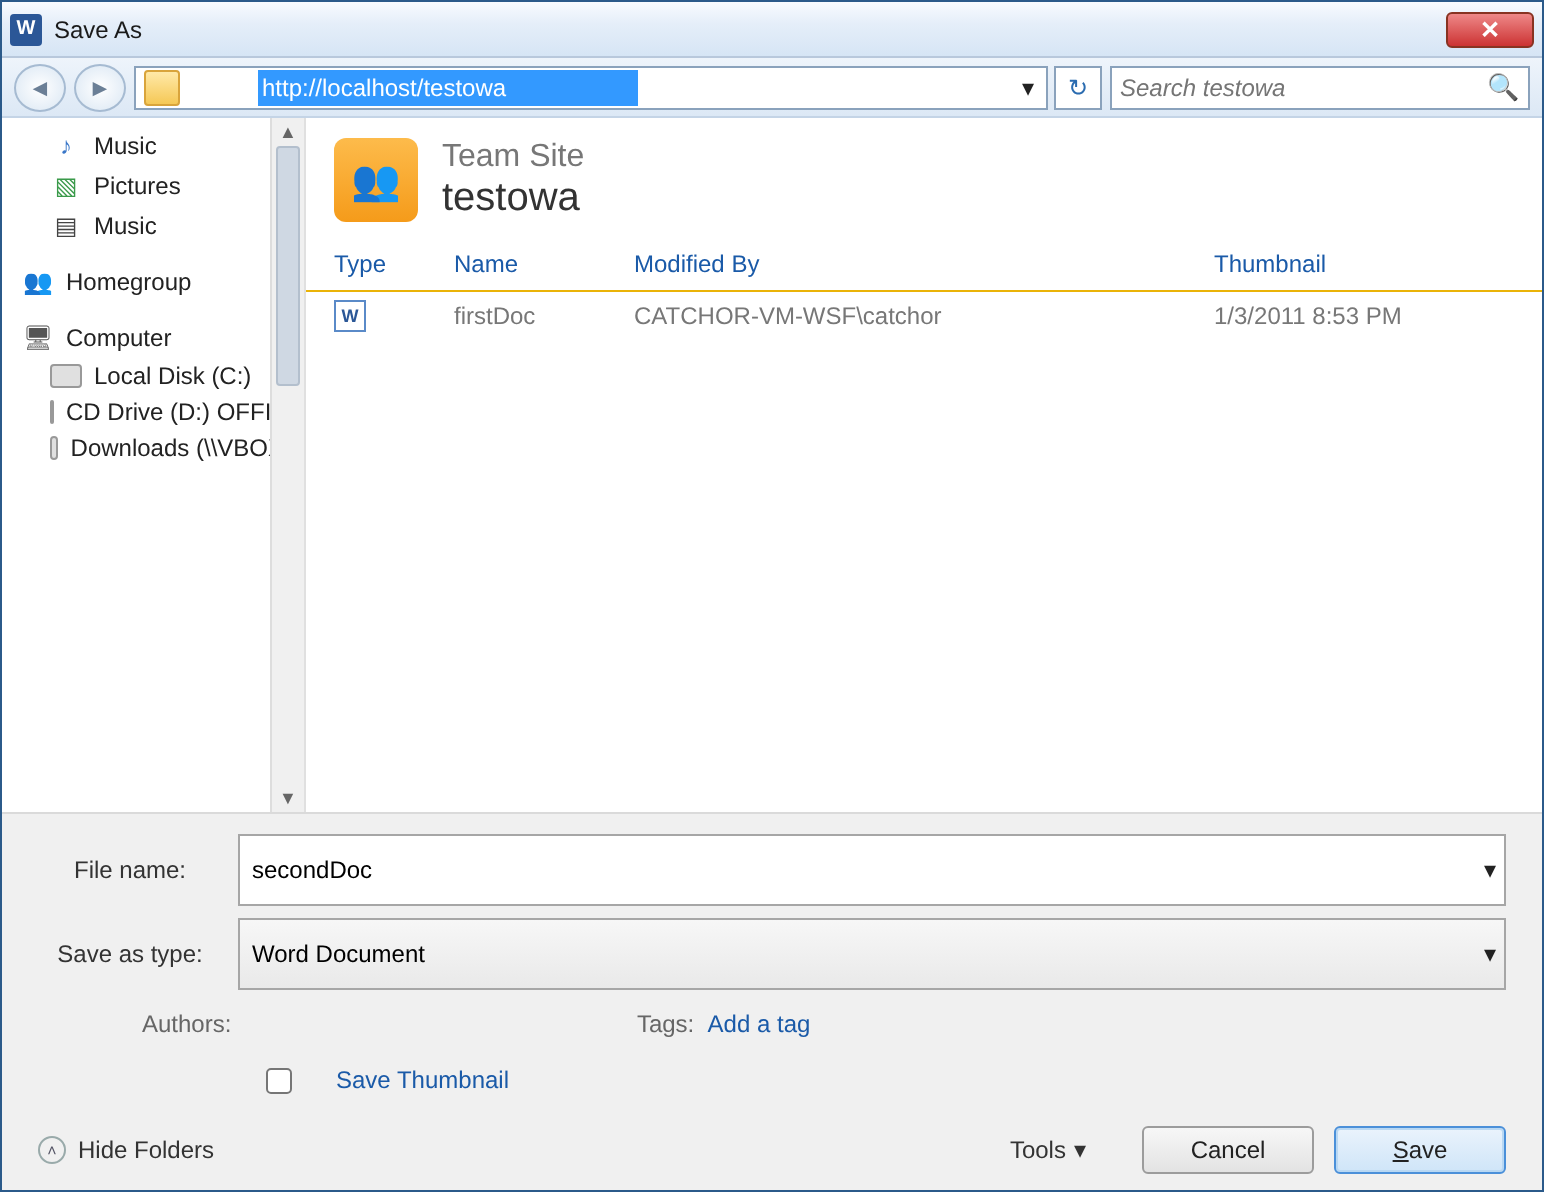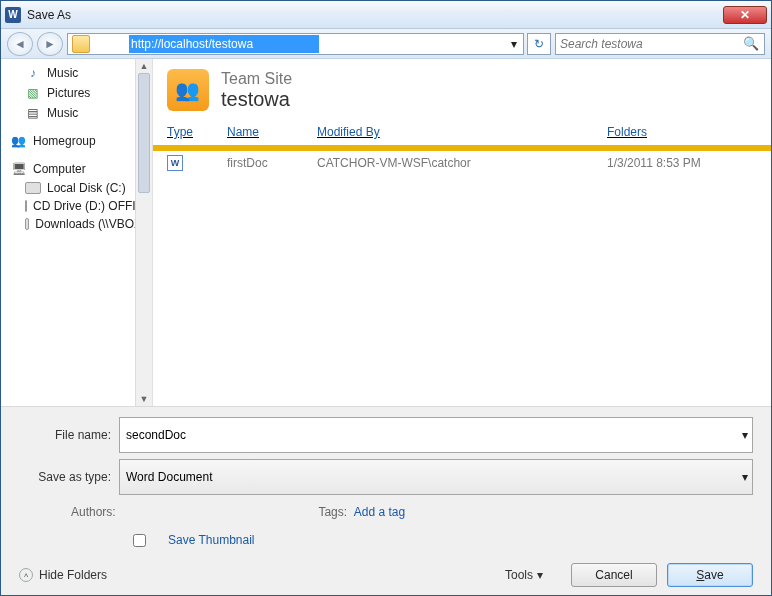--- a/index.html
+++ b/index.html
@@ -29,30 +29,30 @@
   .tree-item.top { padding-left: 10px; margin-top: 8px; }
   .tree-icon { width: 16px; height: 16px; display: flex; align-items: center; justify-content: center; font-size: 12px; }
   .ico-music { color: #3a77c8; } .ico-pic { color: #3a9a4a; } .ico-vid { color: #444; }
   .ico-homegroup { color: #4aa0d8; } .ico-computer { color: #555; }
   .ico-drive { width:16px; height:12px; background:#e0e0e0; border:1px solid #999; border-radius:2px; }
   .content { flex: 1; display: flex; flex-direction: column; background: #fff; }
   .library-header { display: flex; align-items: center; padding: 10px 14px 8px 14px; gap: 12px; }
   .lib-icon { width: 42px; height: 42px; background: linear-gradient(#fdbb4b,#f59b1a); border-radius: 6px; display: flex; align-items: center; justify-content: center; color: #fff; font-size: 20px; }
   .lib-text .sub { color: #777; font-size: 16px; }
   .lib-text .main { color: #333; font-size: 20px; }
-  .cols { display: flex; padding: 6px 14px; border-bottom: 6px solid #eab308; text-decoration: underline; }
+  .cols { display: flex; padding: 6px 14px; border-bottom: 1px solid #eab308; }
   .cols div { color: #1a5aa8; font-size: 12px; }
   .c-type { width: 60px; } .c-name { width: 90px; } .c-mod { width: 290px; } .c-date { width: 150px; }
   .filerow { display: flex; padding: 4px 14px; align-items: center; }
   .filerow .c-type { display:flex; }
   .word-ico { width: 16px; height: 16px; background:#fff; border:1px solid #5a8ac8; display:flex; align-items:center; justify-content:center; color:#2b5797; font-size:9px; font-weight:bold; }
   .filerow .txt { color: #777; }
   .footer { border-top: 1px solid #dadada; background: #f0f0f0; padding: 10px 18px 8px 18px; }
   .field-row { display: flex; align-items: center; margin-bottom: 6px; }
-  .field-row label { width: 100px; text-align: right; padding-right: 8px; color: #333; }
+  .field-row label { width: 100px; text-align: center; padding-right: 8px; color: #333; }
   .field-row .combo { flex: 1; height: 36px; border: 1px solid #a6a6a6; background: #fff; display: flex; align-items: center; padding: 0 6px; position: relative; }
   .field-row .combo.gray { background: linear-gradient(#f7f7f7,#e9e9e9); }
   .field-row .combo .dd { position: absolute; right: 4px; color: #222; }
   .meta-row { display: flex; gap: 44px; padding: 4px 0 4px 52px; color: #666; }
   .meta-row .taglink { color: #1a5aa8; }
   .thumb-row { display: flex; align-items: center; gap: 22px; padding: 10px 0 10px 114px; }
   .thumb-row input[type=checkbox]{ width:13px; height:13px; }
   .thumb-row span { color: #1a5aa8; }
   .btn-row { display: flex; align-items: center; justify-content: flex-end; gap: 10px; padding-top: 6px; }
   .btn-row .left { margin-right: auto; display: flex; align-items: center; gap: 6px; color: #333; }
@@ -146,21 +146,21 @@
         <div class="lib-icon">👥</div>
         <div class="lib-text">
           <div class="sub">Team Site</div>
           <div class="main">testowa</div>
         </div>
       </div>
       <div class="cols">
         <div class="c-type">Type</div>
         <div class="c-name">Name</div>
         <div class="c-mod">Modified By</div>
-        <div class="c-date">Folders</div>
+        <div class="c-date">Thumbnail</div>
       </div>
       <div class="filerow">
         <div class="c-type">
             <div class="word-ico">W</div>
           </div>
         <div class="c-name txt">firstDoc</div>
         <div class="c-mod txt">CATCHOR-VM-WSF\catchor</div>
         <div class="c-date txt">1/3/2011 8:53 PM</div>
       </div>
     </div>

